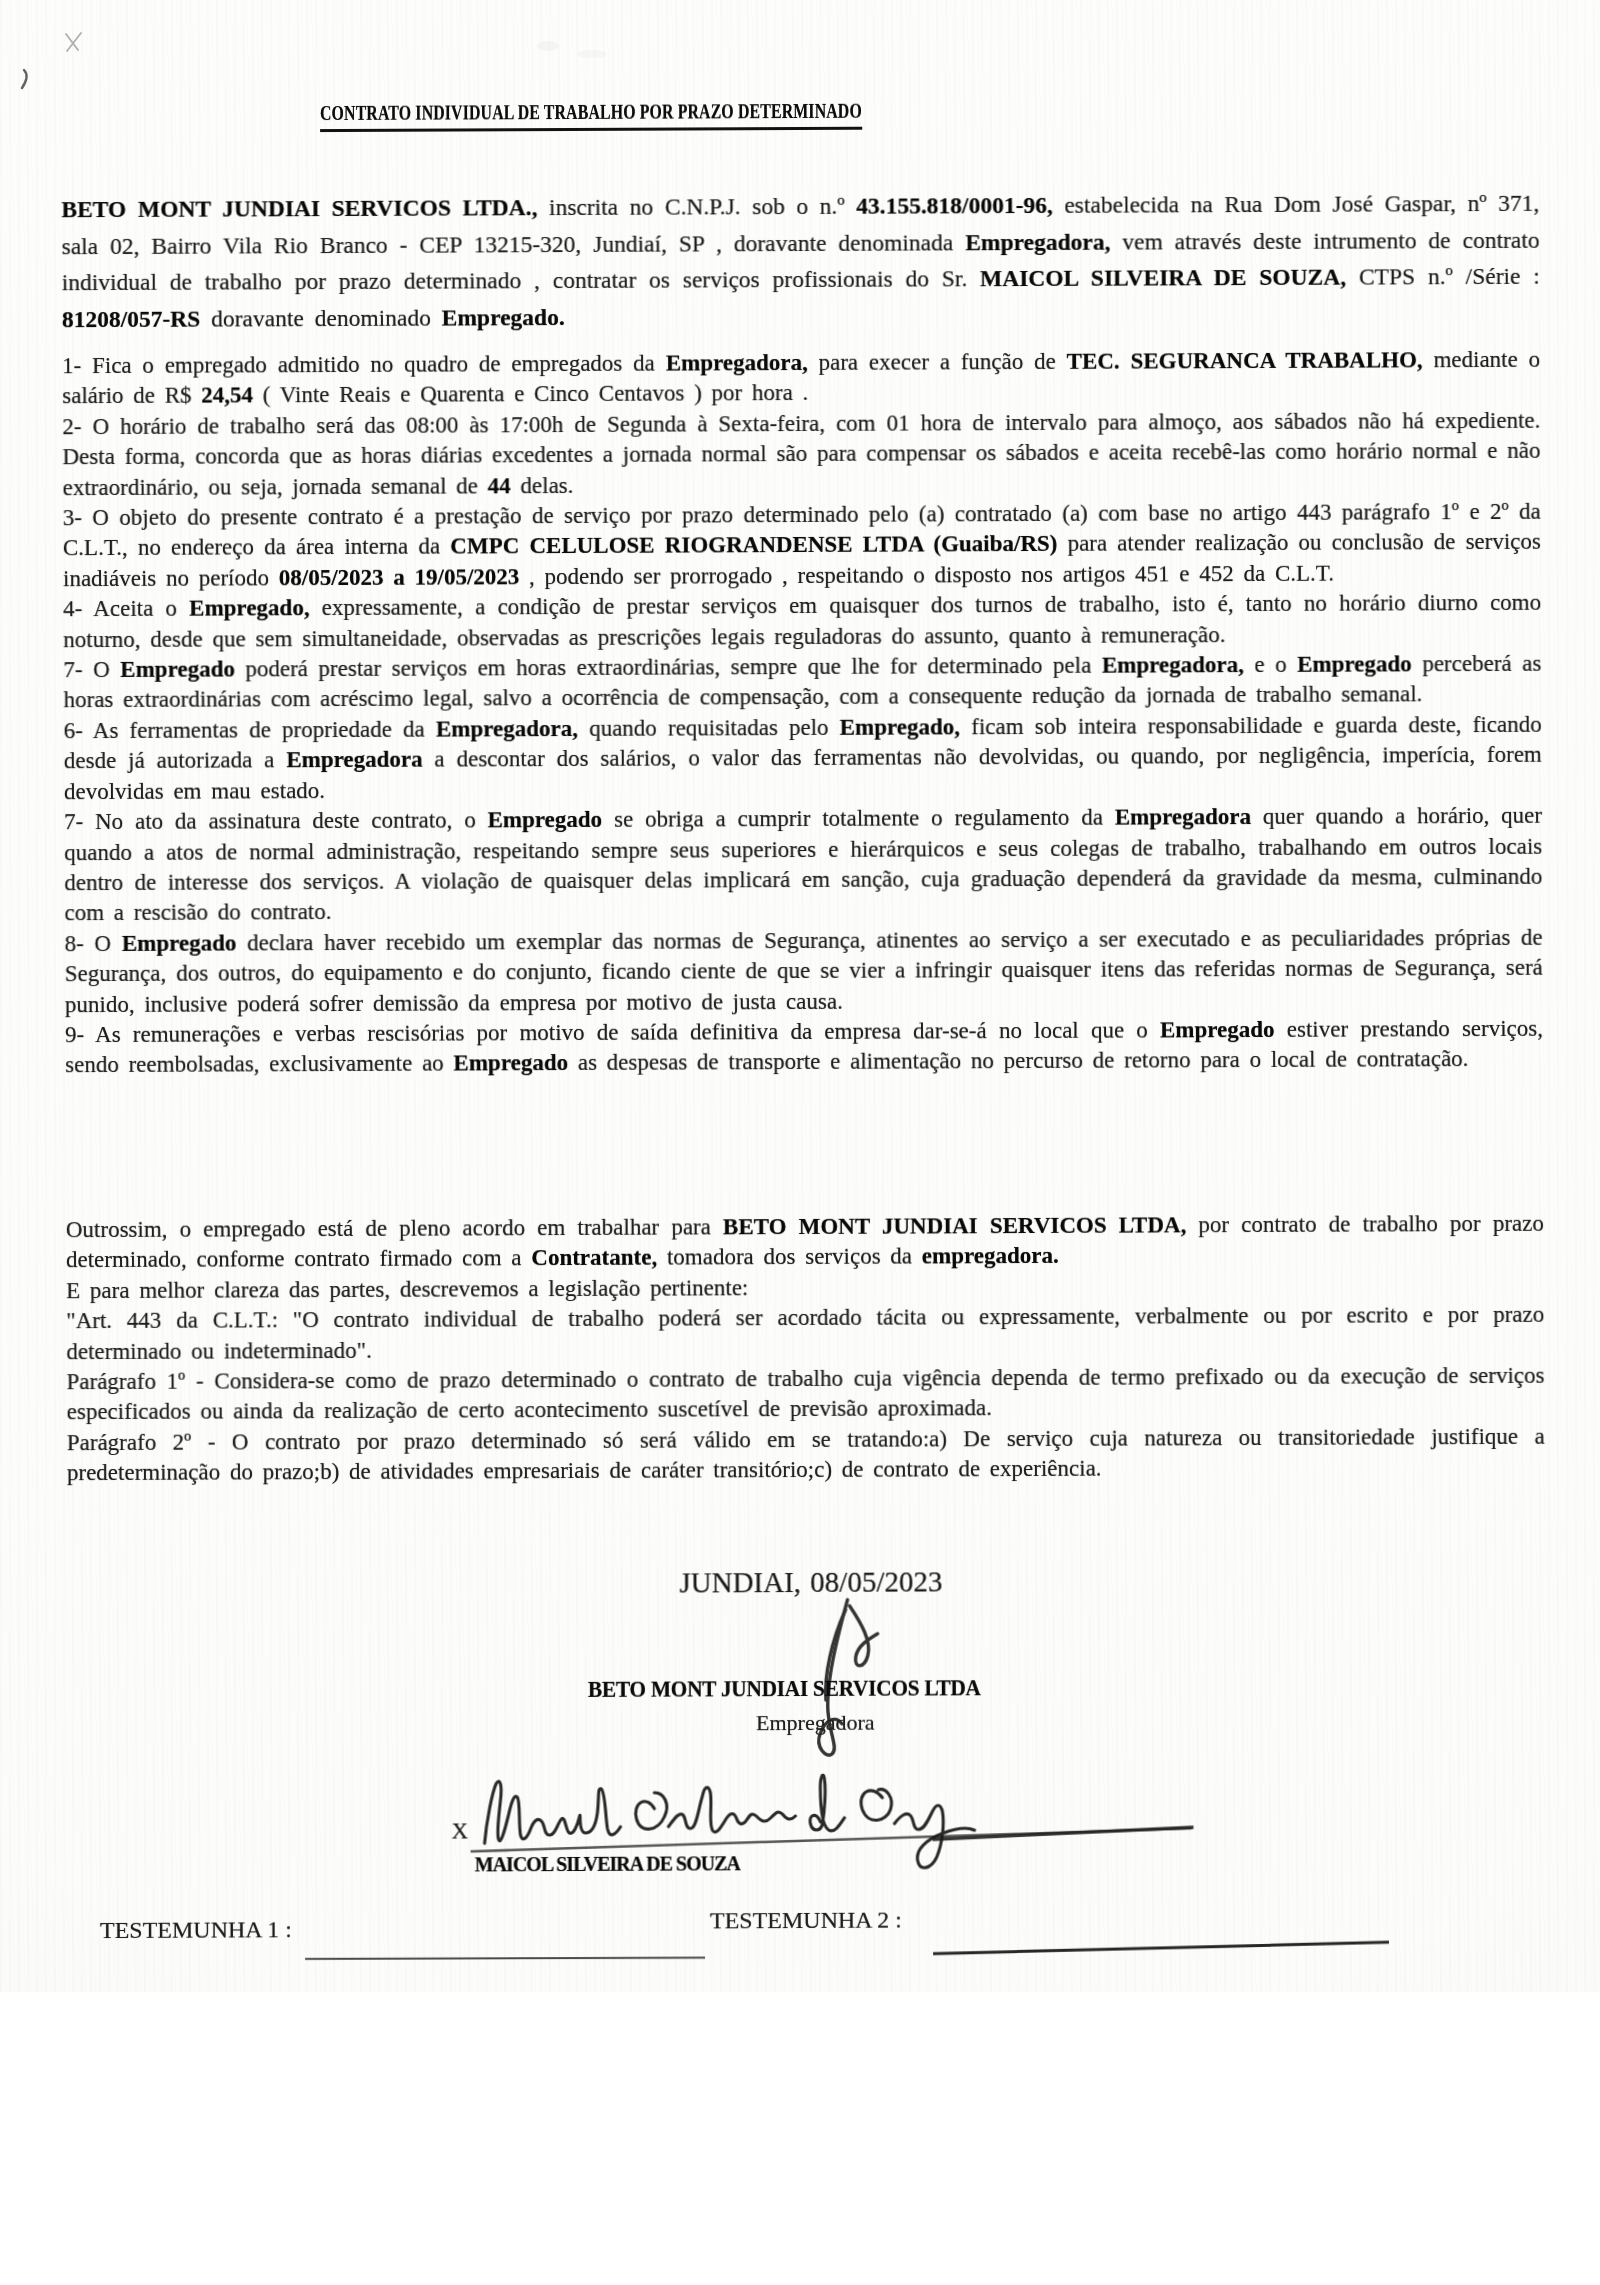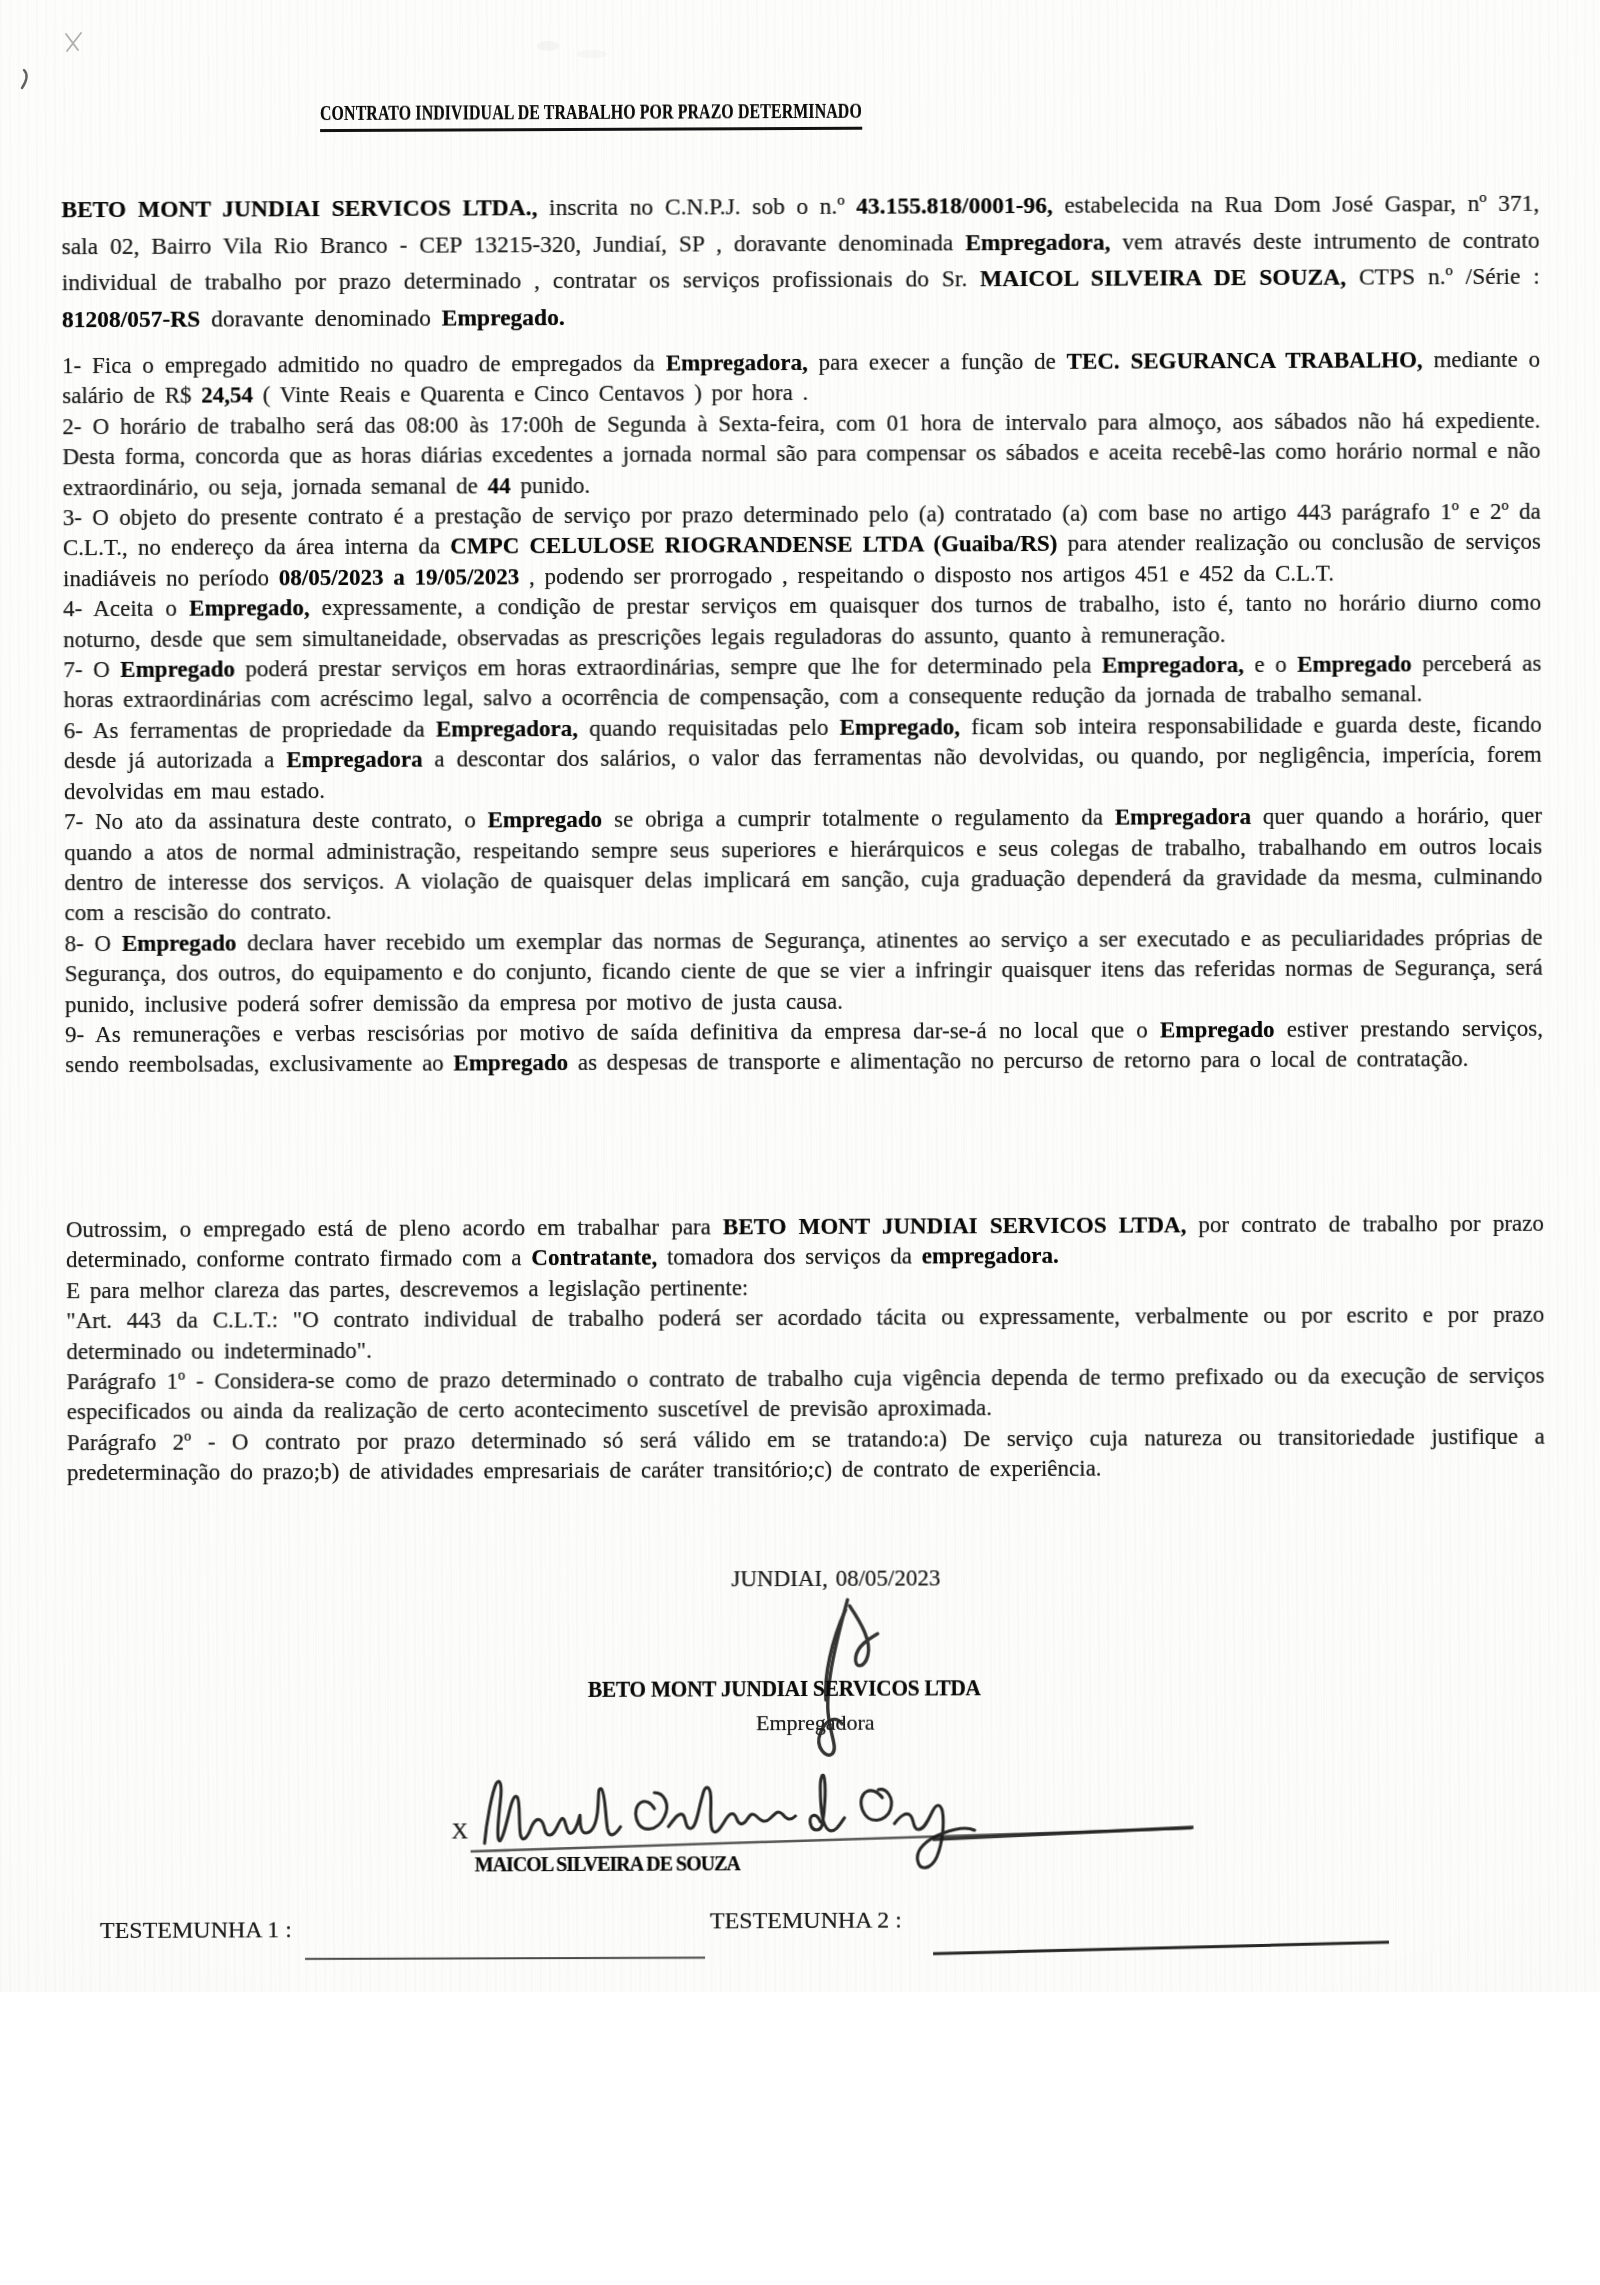--- a/index.html
+++ b/index.html
@@ -23,21 +23,21 @@
     font-size:22px;font-weight:700;color:#0e0e0e;letter-spacing:0.2px;
     border-bottom:3px solid #141414;padding-bottom:3px;
     transform:scaleX(0.72);transform-origin:left top;
   }
   .para{position:absolute;left:64px;width:1478px;text-align:justify;}
   .intro{top:188px;font-size:23.5px;line-height:36.5px;word-spacing:5px;}
   .block-clauses{top:348px;font-size:23px;line-height:30.4px;word-spacing:4px;}
   .block-closing{top:1212px;font-size:23px;line-height:30.4px;word-spacing:4px;}
   .para p{margin:0;padding:0;}
   b{font-weight:700;color:#0b0b0b;}
-  .date-line{position:absolute;left:728px;top:1566px;font-size:23px;word-spacing:2px;}
+  .date-line{position:absolute;left:676px;top:1566px;font-size:29px;word-spacing:2px;}
   .company-sig-svg{position:absolute;left:758px;top:1596px;}
   .company-name{
     position:absolute;left:584px;top:1676px;font-size:22.5px;font-weight:700;color:#0c0c0c;
     white-space:nowrap;letter-spacing:-0.3px;transform:scaleX(0.95);transform-origin:left top;
   }
   .company-role{position:absolute;left:752px;top:1710px;font-size:22px;}
   .sign-x{position:absolute;left:447px;top:1817px;font-size:23px;}
   .emp-sig-svg{position:absolute;left:450px;top:1768px;}
   .emp-name{
     position:absolute;left:470px;top:1851px;font-size:21px;font-weight:700;color:#0c0c0c;
@@ -57,21 +57,21 @@
 
 <div class="page">
   <div class="content">
 
     <div class="title">CONTRATO INDIVIDUAL DE TRABALHO POR PRAZO DETERMINADO</div>
 
     <div class="para intro"><b>BETO MONT JUNDIAI SERVICOS LTDA.,</b><span> inscrita no C.N.P.J. sob o n.º </span><b>43.155.818/0001-96,</b><span> estabelecida na Rua Dom José Gaspar, nº 371, sala 02, Bairro Vila Rio Branco - CEP 13215-320, Jundiaí, SP , doravante denominada </span><b>Empregadora,</b><span> vem através deste intrumento de contrato individual de trabalho por prazo determinado , contratar os serviços profissionais do Sr. </span><b>MAICOL SILVEIRA DE SOUZA,</b><span> CTPS n.º /Série : </span><b>81208/057-RS</b><span> doravante denominado </span><b>Empregado.</b></div>
 
     <div class="para block-clauses" id="clauses-host">
         <p><span>1- Fica o empregado admitido no quadro de empregados da </span><b>Empregadora,</b><span> para execer a função de </span><b>TEC. SEGURANCA TRABALHO,</b><span> mediante o salário de R$ </span><b>24,54</b><span> ( Vinte Reais e Quarenta e Cinco Centavos ) por hora .</span></p>
-        <p><span>2- O horário de trabalho será das 08:00 às 17:00h de Segunda à Sexta-feira, com 01 hora de intervalo para almoço, aos sábados não há expediente. Desta forma, concorda que as horas diárias excedentes a jornada normal são para compensar os sábados e aceita recebê-las como horário normal e não extraordinário, ou seja, jornada semanal de </span><b>44</b><span> punido.</span></p>
+        <p><span>2- O horário de trabalho será das 08:00 às 17:00h de Segunda à Sexta-feira, com 01 hora de intervalo para almoço, aos sábados não há expediente. Desta forma, concorda que as horas diárias excedentes a jornada normal são para compensar os sábados e aceita recebê-las como horário normal e não extraordinário, ou seja, jornada semanal de </span><b>44</b><span> delas.</span></p>
         <p><span>3- O objeto do presente contrato é a prestação de serviço por prazo determinado pelo (a) contratado (a) com base no artigo 443 parágrafo 1º e 2º da C.L.T., no endereço da área interna da </span><b>CMPC CELULOSE RIOGRANDENSE LTDA (Guaiba/RS)</b><span> para atender realização ou conclusão de serviços inadiáveis no período </span><b>08/05/2023 a 19/05/2023</b><span> , podendo ser prorrogado , respeitando o disposto nos artigos 451 e 452 da C.L.T.</span></p>
         <p><span>4- Aceita o </span><b>Empregado,</b><span> expressamente, a condição de prestar serviços em quaisquer dos turnos de trabalho, isto é, tanto no horário diurno como noturno, desde que sem simultaneidade, observadas as prescrições legais reguladoras do assunto, quanto à remuneração.</span></p>
         <p><span>7- O </span><b>Empregado</b><span> poderá prestar serviços em horas extraordinárias, sempre que lhe for determinado pela </span><b>Empregadora,</b><span> e o </span><b>Empregado</b><span> perceberá as horas extraordinárias com acréscimo legal, salvo a ocorrência de compensação, com a consequente redução da jornada de trabalho semanal.</span></p>
         <p><span>6- As ferramentas de propriedade da </span><b>Empregadora,</b><span> quando requisitadas pelo </span><b>Empregado,</b><span> ficam sob inteira responsabilidade e guarda deste, ficando desde já autorizada a </span><b>Empregadora</b><span> a descontar dos salários, o valor das ferramentas não devolvidas, ou quando, por negligência, imperícia, forem devolvidas em mau estado.</span></p>
         <p><span>7- No ato da assinatura deste contrato, o </span><b>Empregado</b><span> se obriga a cumprir totalmente o regulamento da </span><b>Empregadora</b><span> quer quando a horário, quer quando a atos de normal administração, respeitando sempre seus superiores e hierárquicos e seus colegas de trabalho, trabalhando em outros locais dentro de interesse dos serviços. A violação de quaisquer delas implicará em sanção, cuja graduação dependerá da gravidade da mesma, culminando com a rescisão do contrato.</span></p>
         <p><span>8- O </span><b>Empregado</b><span> declara haver recebido um exemplar das normas de Segurança, atinentes ao serviço a ser executado e as peculiaridades próprias de Segurança, dos outros, do equipamento e do conjunto, ficando ciente de que se vier a infringir quaisquer itens das referidas normas de Segurança, será punido, inclusive poderá sofrer demissão da empresa por motivo de justa causa.</span></p>
         <p><span>9- As remunerações e verbas rescisórias por motivo de saída definitiva da empresa dar-se-á no local que o </span><b>Empregado</b><span> estiver prestando serviços, sendo reembolsadas, exclusivamente ao </span><b>Empregado</b><span> as despesas de transporte e alimentação no percurso de retorno para o local de contratação.</span></p>
       </div>
 
     <div class="para block-closing" id="closing-host">

